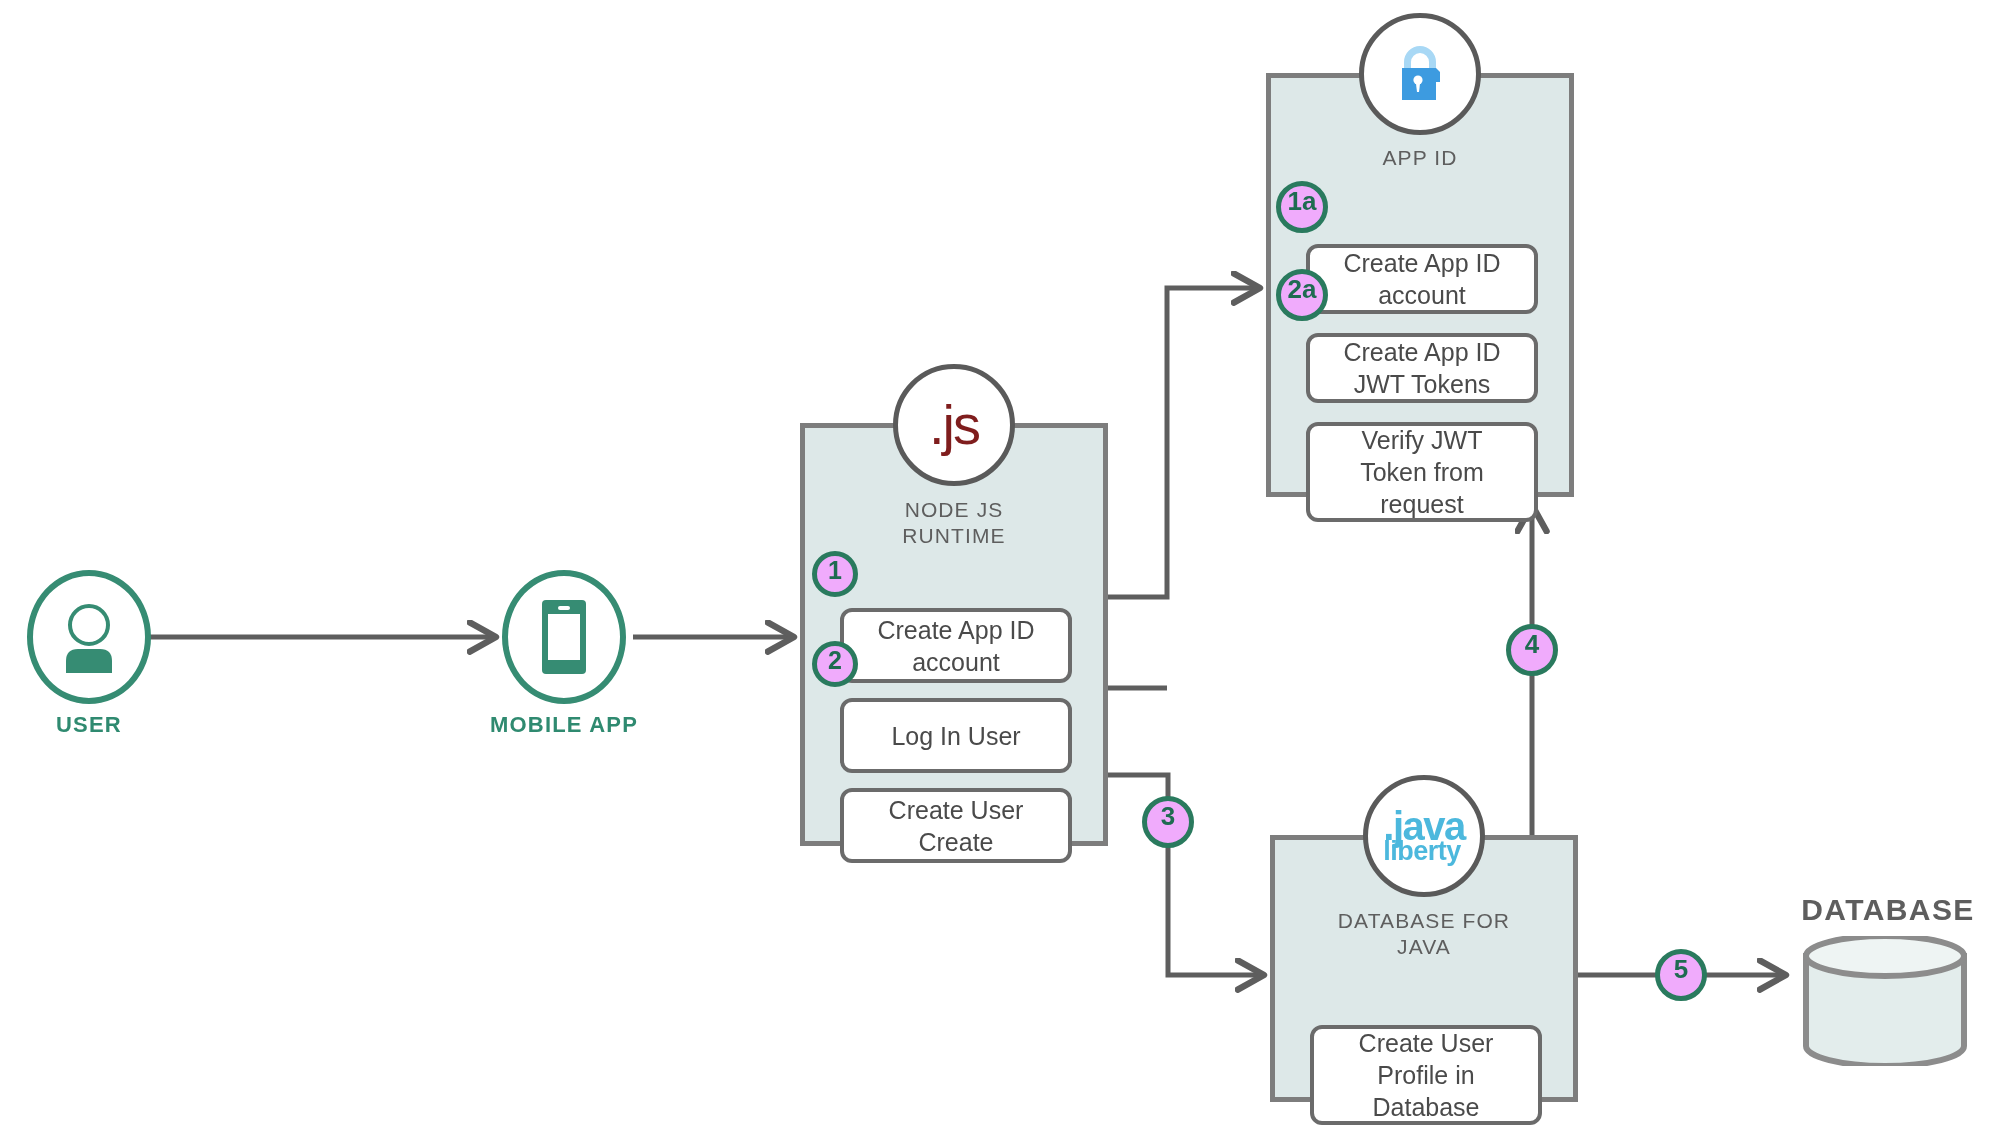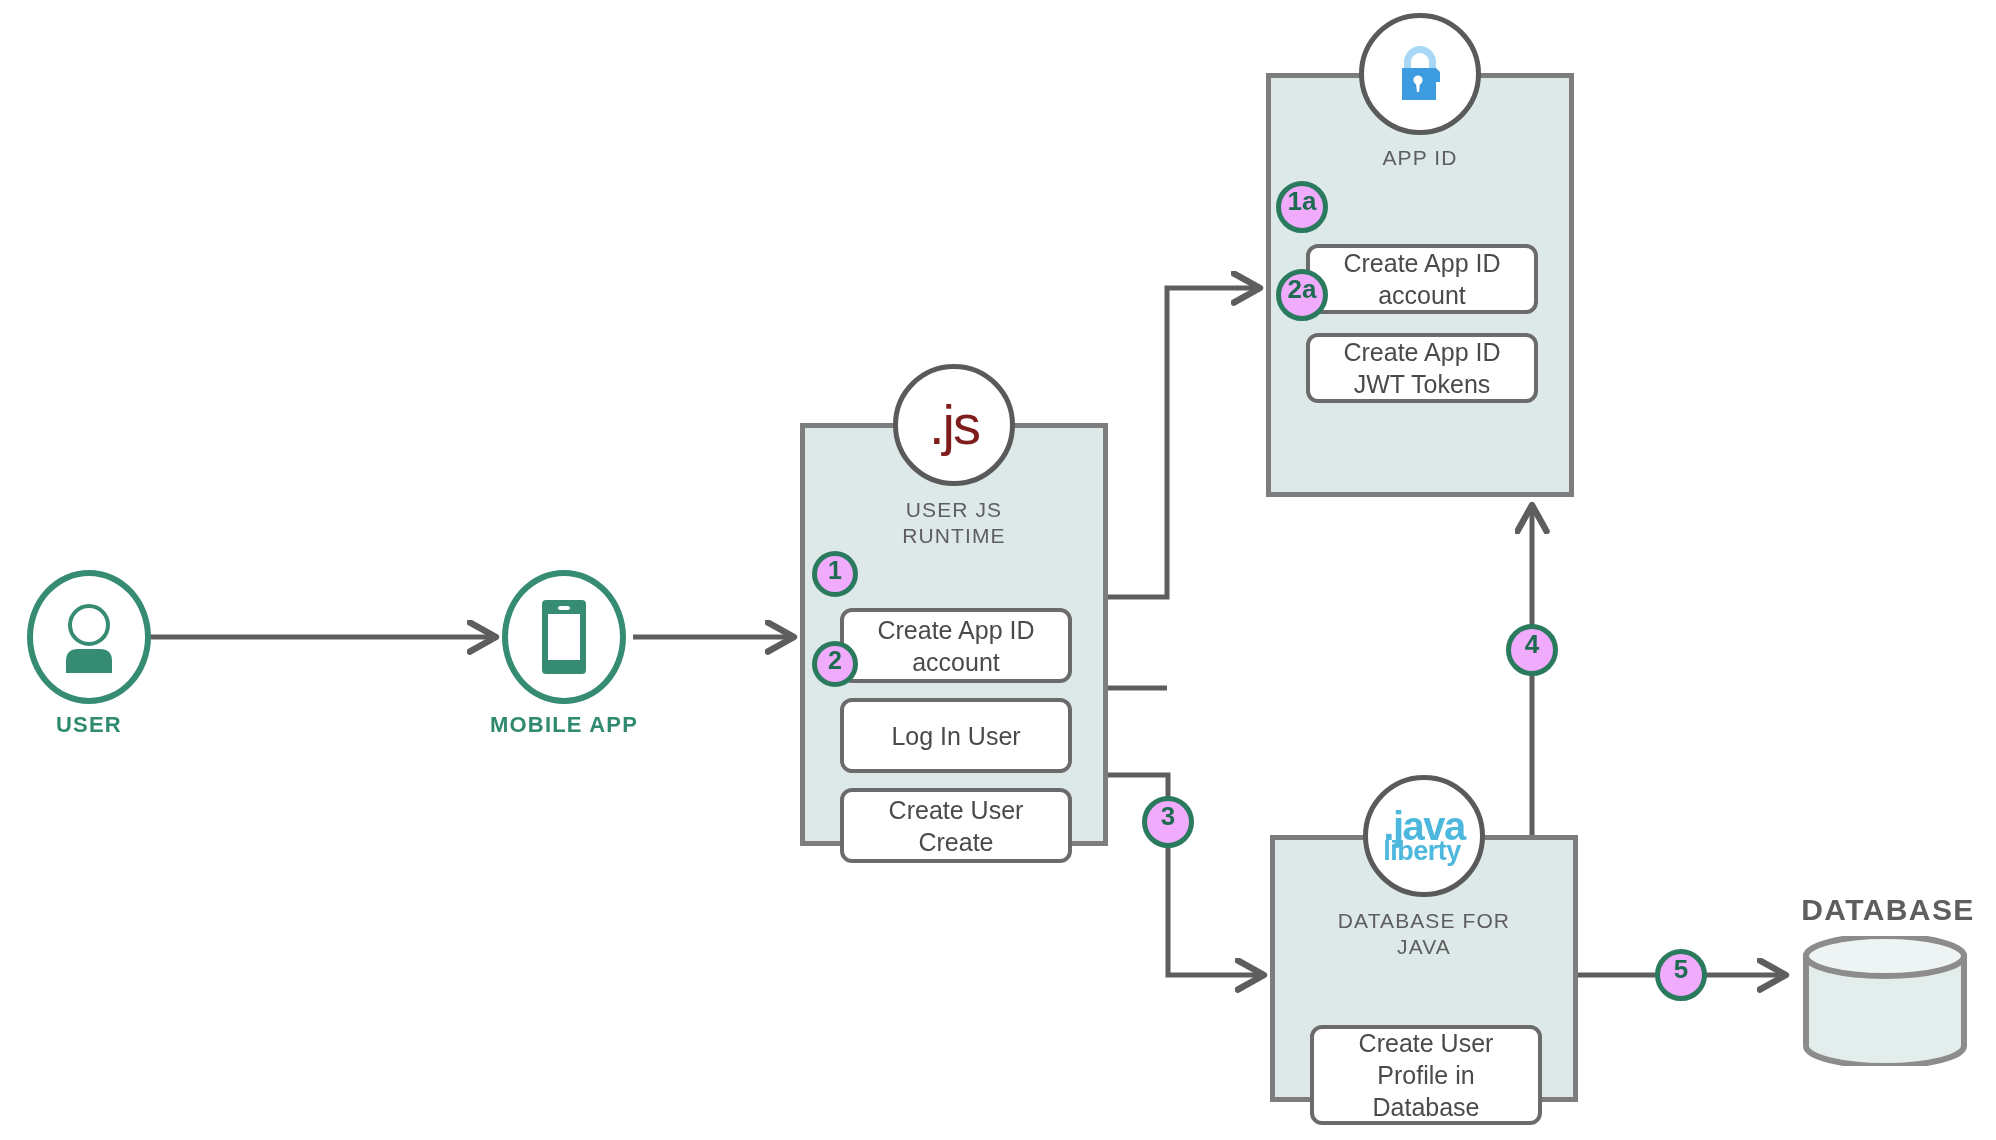--- a/index.html
+++ b/index.html
@@ -104,21 +104,21 @@
     <span>MOBILE APP</span>
   </div>
 
   <div class="panel" style="left:800px;top:423px;width:308px;height:423px;"></div>
 
   <div class="logo-circle" style="left:893px;top:364px;width:122px;height:122px;">
     <span class="js-mark">.js</span>
   </div>
 
   <div class="panel-caption" style="left:800px;top:497px;width:308px;">
-    <span>USER JS</span><br>
+    <span>NODE JS</span><br>
     <span>RUNTIME</span>
   </div>
 
   <div class="task" style="left:840px;top:560px;width:232px;height:75px;flex-direction:column;">
     <span>Create App ID</span>
     <span>account</span>
   </div>
   <div class="step s-sm" style="left:812px;top:551px;">
     <span>1</span>
   </div>
@@ -160,20 +160,25 @@
   </div>
 
   <div class="task" style="left:1306px;top:285px;width:232px;height:70px;flex-direction:column;">
     <span>Create App ID</span>
     <span>JWT Tokens</span>
   </div>
   <div class="step s-md" style="left:1276px;top:269px;">
     <span>2a</span>
   </div>
 
+  <div class="task" style="left:1306px;top:374px;width:232px;height:100px;flex-direction:column;">
+    <span>Verify JWT</span>
+    <span>Token from</span>
+    <span>request</span>
+  </div>
 
   <div class="panel" style="left:1270px;top:835px;width:308px;height:267px;"></div>
 
   <div class="logo-circle" style="left:1363px;top:775px;width:122px;height:122px;">
     <span class="java-mark">
       <span class="l1">.java</span>
       <span class="l2">liberty</span>
     </span>
   </div>
 

